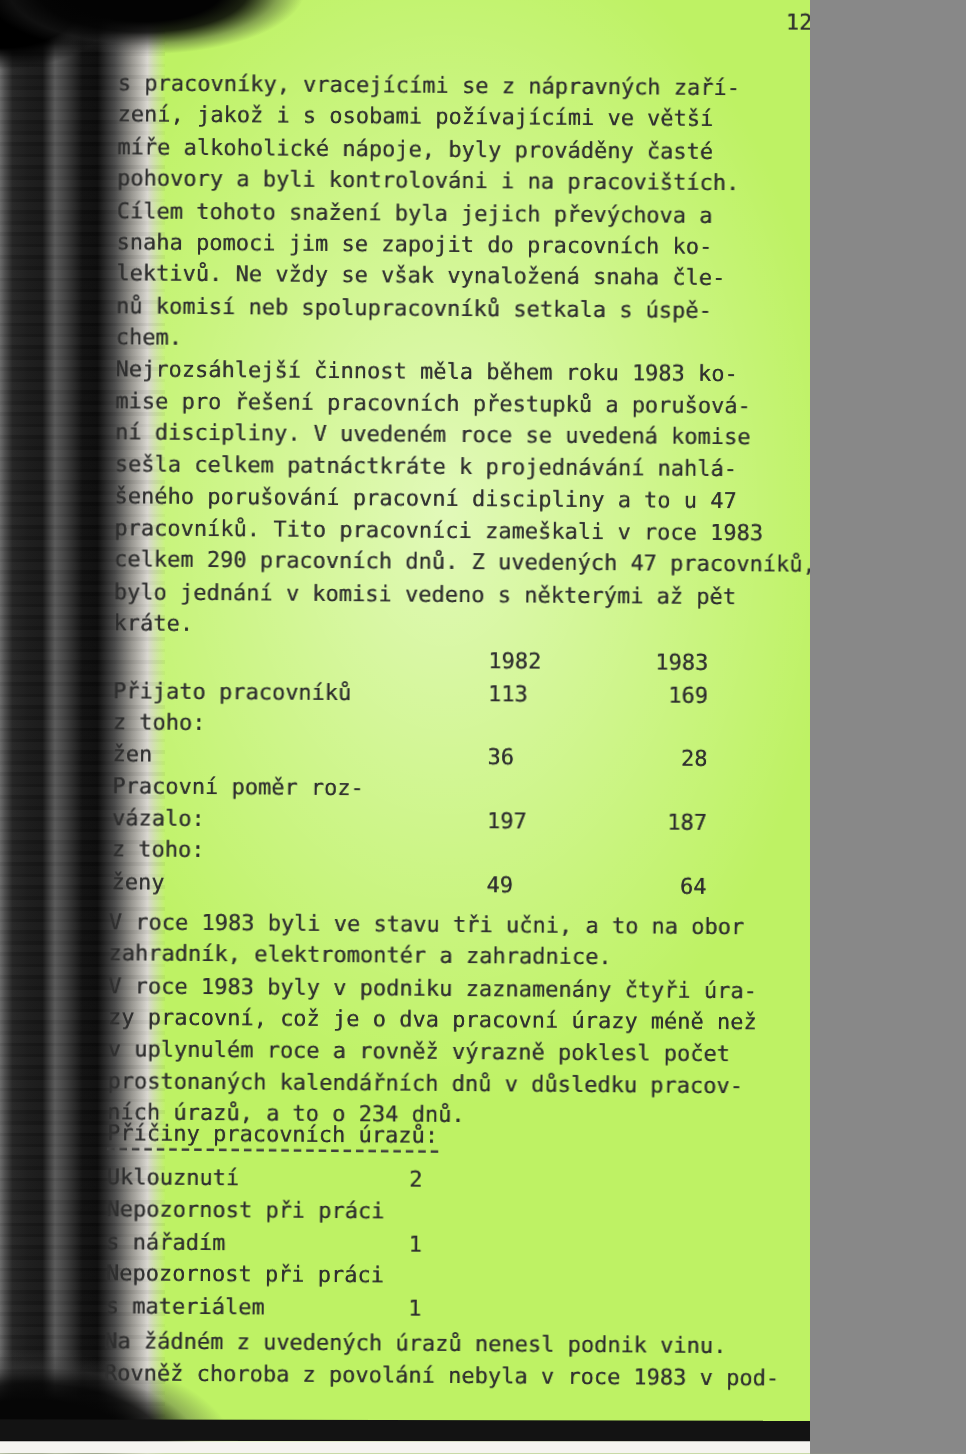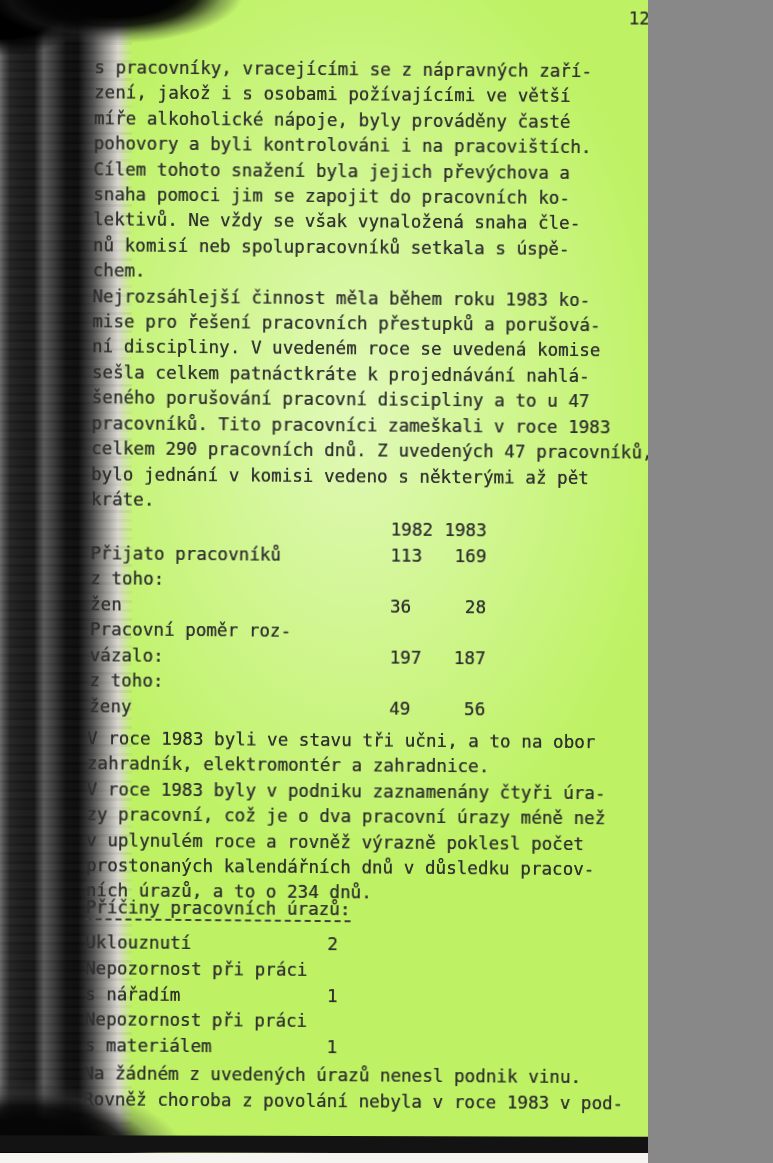--- a/index.html
+++ b/index.html
@@ -33,21 +33,21 @@
   .content{position:absolute;inset:0;color:#2e2e2e;font-size:17.6px;
     transform:rotate(0.45deg);transform-origin:60px 1120px;
     text-shadow:0 0 0.5px rgba(40,40,40,0.85);filter:blur(0.2px);}
   .line{white-space:pre;}
   .pageno{position:absolute;left:620px;top:4px;}
   .para1{position:absolute;left:86px;top:55px;line-height:25.4px;}
   .tbl{position:absolute;left:86px;top:515px;line-height:25.5px;}
   .trow{display:flex;}
   .tlabel{width:300px;white-space:pre;}
   .tv1{width:48px;}
-  .tv2{width:48px;text-align:right;}
+  .tv2{width:48px;text-align:right;margin-left:80px;}
   .para2{position:absolute;left:84px;top:726px;line-height:25.4px;}
   .heading{position:absolute;left:84px;top:897px;}
   .heading .hd{display:inline-block;border-bottom:2.5px dashed #3e3e3e;padding-bottom:1px;}
   .causes{position:absolute;left:84px;top:930px;line-height:25.8px;}
   .crow{display:flex;}
   .clabel{width:242px;white-space:pre;}
   .cval{width:30px;}
   .para3{position:absolute;left:83px;top:1060px;line-height:26px;}
 </style>
 </head>
@@ -119,21 +119,21 @@
         <span class="tv2">187</span>
       </div>
       <div class="trow">
         <span class="tlabel">z toho:</span>
         <span class="tv1"></span>
         <span class="tv2"></span>
       </div>
       <div class="trow">
         <span class="tlabel">ženy</span>
         <span class="tv1">49</span>
-        <span class="tv2">56</span>
+        <span class="tv2">64</span>
       </div>
     </div>
 
     <div class="para2">
       <div class="line">V roce 1983 byli ve stavu tři učni, a to na obor</div>
       <div class="line">zahradník, elektromontér a zahradnice.</div>
       <div class="line">V roce 1983 byly v podniku zaznamenány čtyři úra-</div>
       <div class="line">zy pracovní, což je o dva pracovní úrazy méně než</div>
       <div class="line">v uplynulém roce a rovněž výrazně poklesl počet</div>
       <div class="line">prostonaných kalendářních dnů v důsledku pracov-</div>

